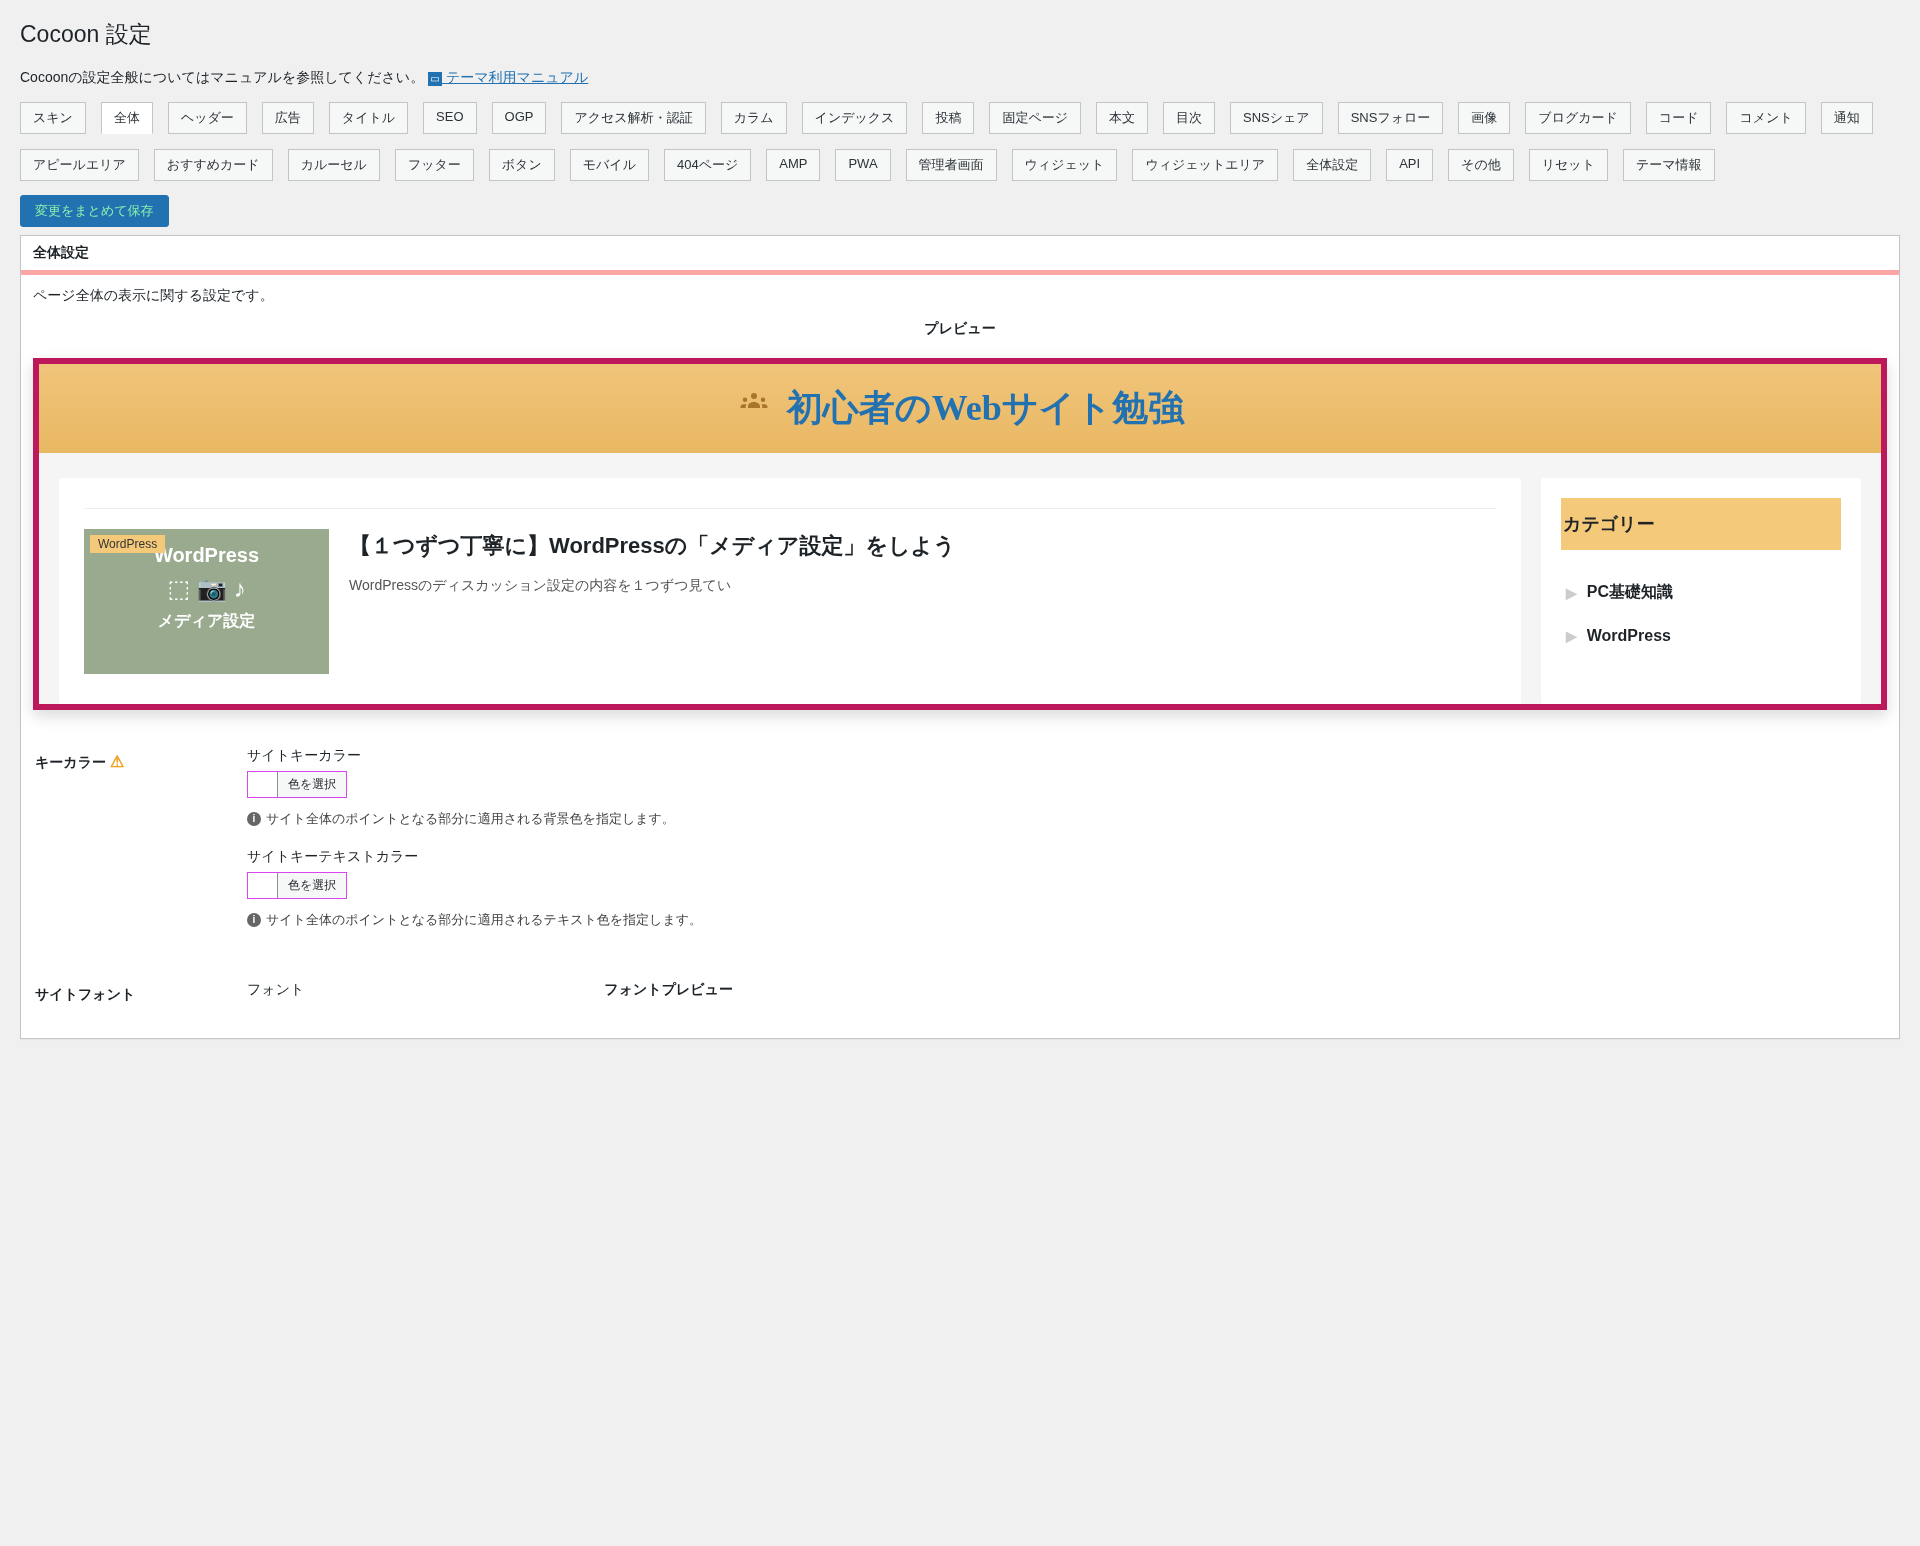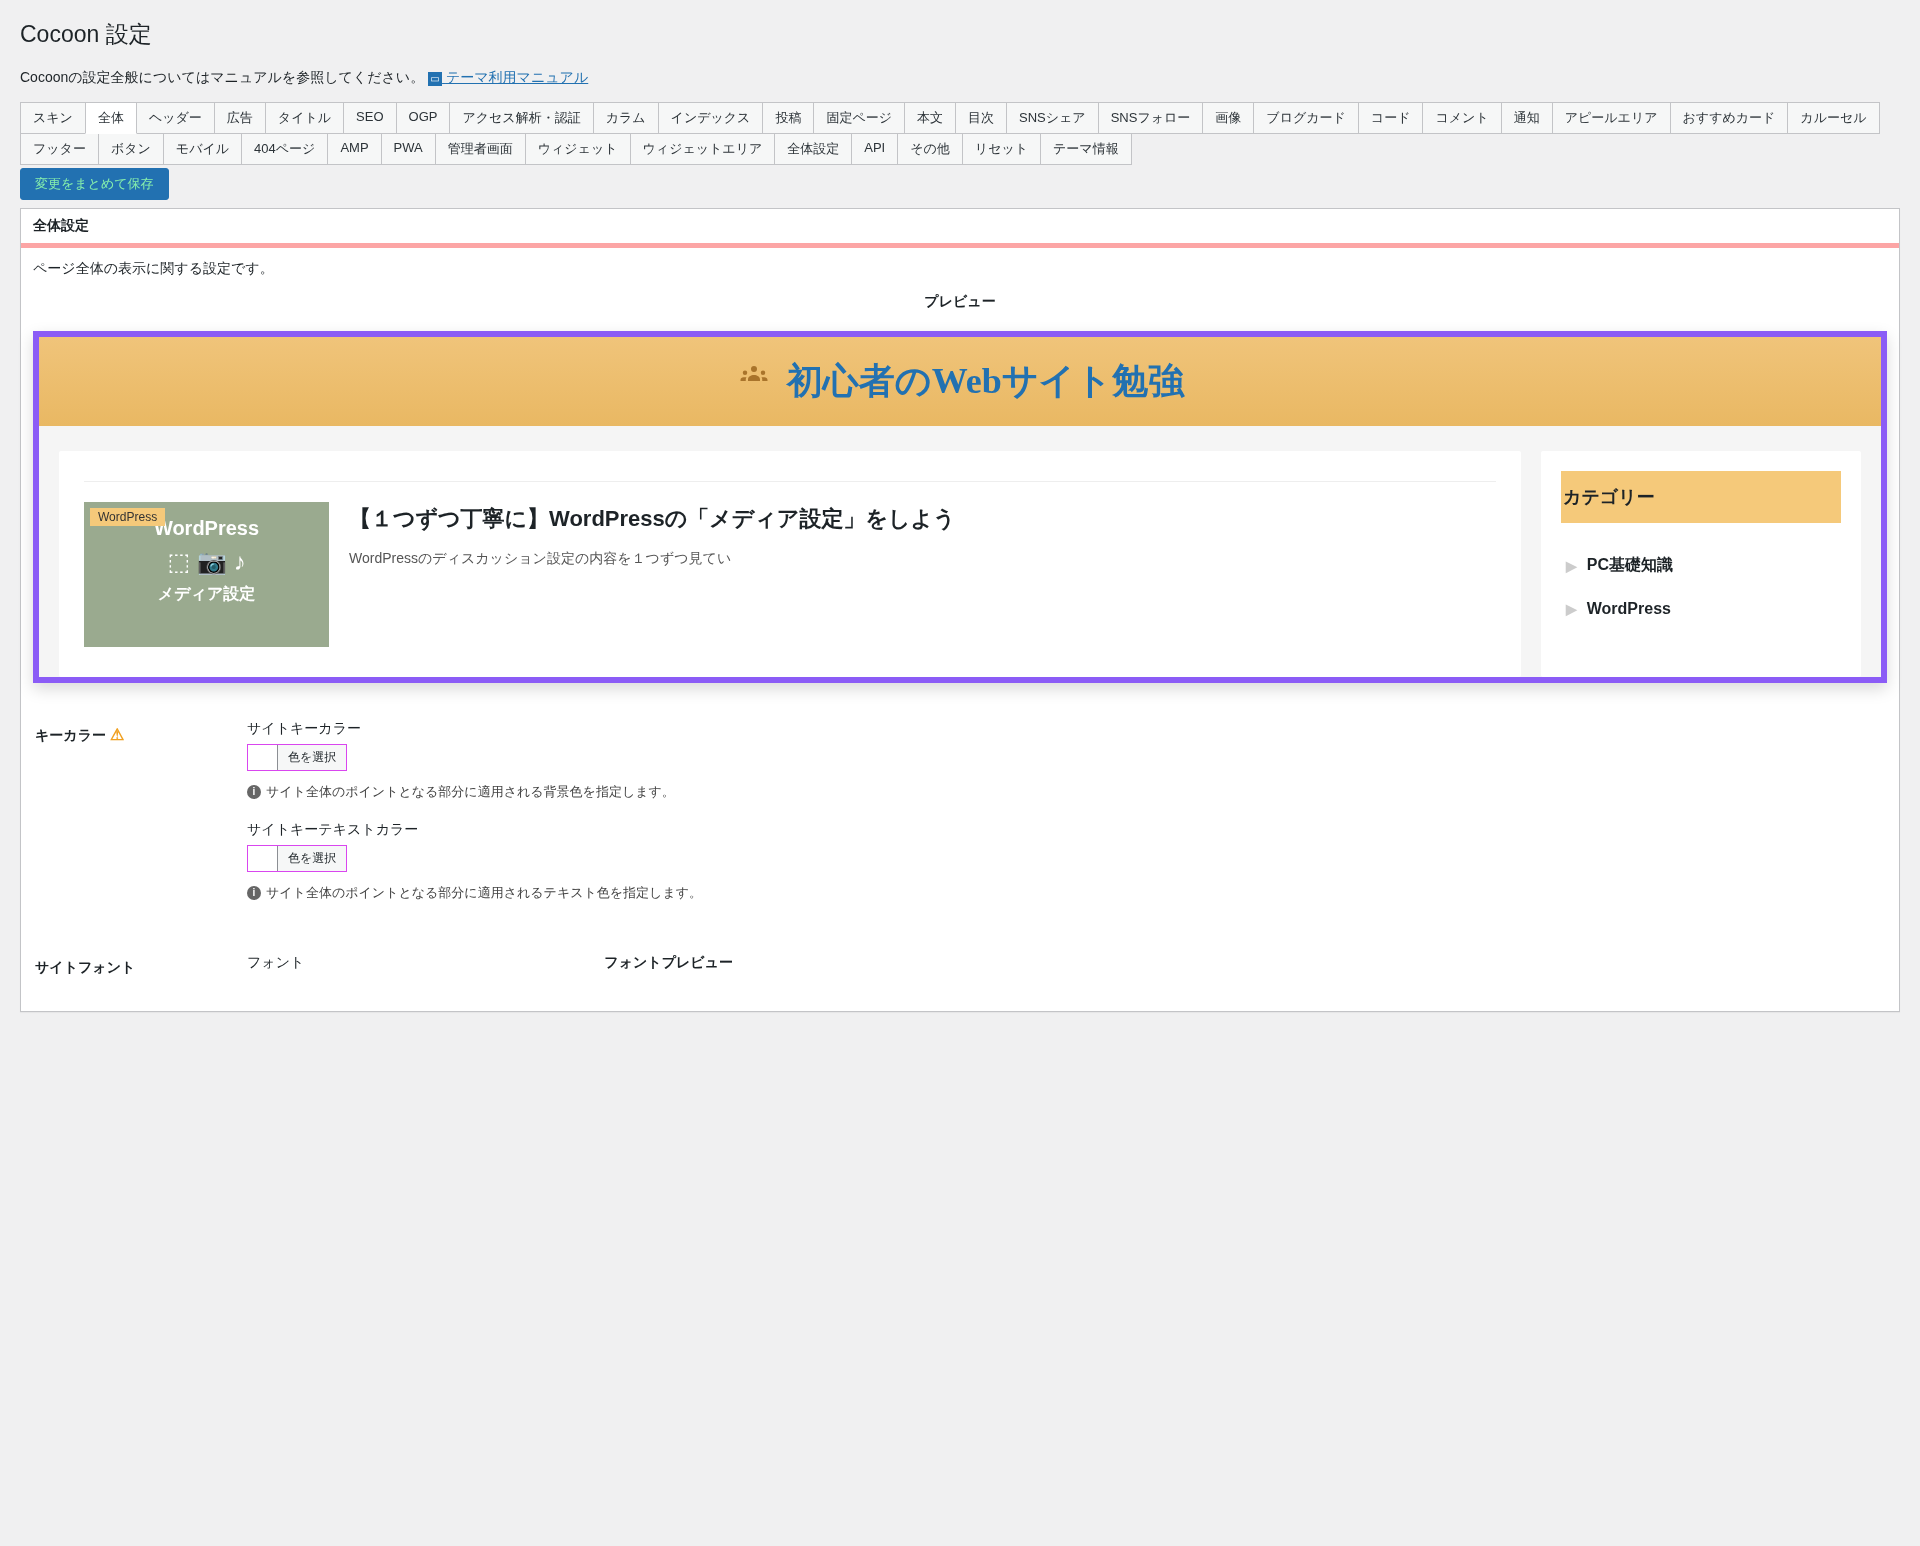--- a/index.html
+++ b/index.html
@@ -3,33 +3,33 @@
 <meta charset="utf-8">
 <style>
 * { box-sizing: border-box; margin: 0; padding: 0; }
 body { font-family: -apple-system, BlinkMacSystemFont, "Segoe UI", sans-serif; background: #f0f0f1; color: #1d2327; font-size: 13px; }
 .wrap { padding: 10px 20px 20px; }
 h1 { font-size: 23px; font-weight: 400; margin: 0 0 15px; padding: 9px 0 4px; }
 .description { margin-bottom: 15px; font-size: 14px; }
 .description a { color: #2271b1; text-decoration: underline; }
 .manual-icon { display: inline-block; width: 14px; height: 14px; background: #2271b1; color: #fff; text-align: center; line-height: 14px; font-size: 10px; }
 
-.tabs { display: flex; flex-wrap: wrap; gap: 0; margin-bottom: 4px; }
+.tabs { display: flex; flex-wrap: wrap; gap: 16px; margin-bottom: 15px; }
 .tab { border: 1px solid #c3c4c7; background: #f6f7f7; padding: 6px 12px; font-size: 13px; cursor: pointer; color: #2c3338; margin-right: -1px; margin-bottom: -1px; white-space: nowrap; }
 .tab.active { background: #fff; border-bottom-color: #fff; position: relative; z-index: 1; }
 
 .button-primary { background: #2271b1; border: 1px solid #2271b1; color: #86efac; padding: 6px 14px; font-size: 13px; cursor: pointer; border-radius: 3px; margin-bottom: 8px; }
 
 .postbox { background: #fff; border: 1px solid #c3c4c7; box-shadow: 0 1px 1px rgba(0,0,0,0.04); }
 .postbox h2 { font-size: 14px; padding: 8px 12px; border-bottom: 5px solid #fca5a5; font-weight: 600; }
 .inside { padding: 12px; }
 .inside > p { margin-bottom: 15px; font-size: 14px; }
 
 .preview-label { text-align: center; font-size: 14px; font-weight: 600; margin-bottom: 5px; }
-.preview-frame { border: 6px solid #8b5cf6; box-shadow: 0 6px 15px rgba(0,0,0,0.15); overflow: hidden; margin-top: 20px; }
+.preview-frame { border: 6px solid #be185d; box-shadow: 0 6px 15px rgba(0,0,0,0.15); overflow: hidden; margin-top: 20px; }
 
 .phead { background: linear-gradient(#f0c47a, #e9b863); padding: 20px; text-align: center; }
 .ptitle { font-size: 36px; font-weight: bold; color: #2271b1; display: inline-flex; align-items: center; gap: 15px; font-family: serif; }
 .ptitle .picon { color: #a9742b; font-size: 32px; }
 .pnav { background: #f7d9a3; display: flex; justify-content: center; gap: 50px; padding: 16px; font-size: 15px; font-weight: 600; color: #333; border-bottom: 2px dashed #d4a25c; }
 .pnav span { cursor: pointer; }
 .chev { font-size: 10px; margin-left: 5px; }
 
 .pbody { background: #f5f5f5; display: flex; gap: 20px; padding: 25px 20px 0; }
 .pmain { background: #fff; flex: 1; padding: 30px 25px; border-radius: 2px; }

